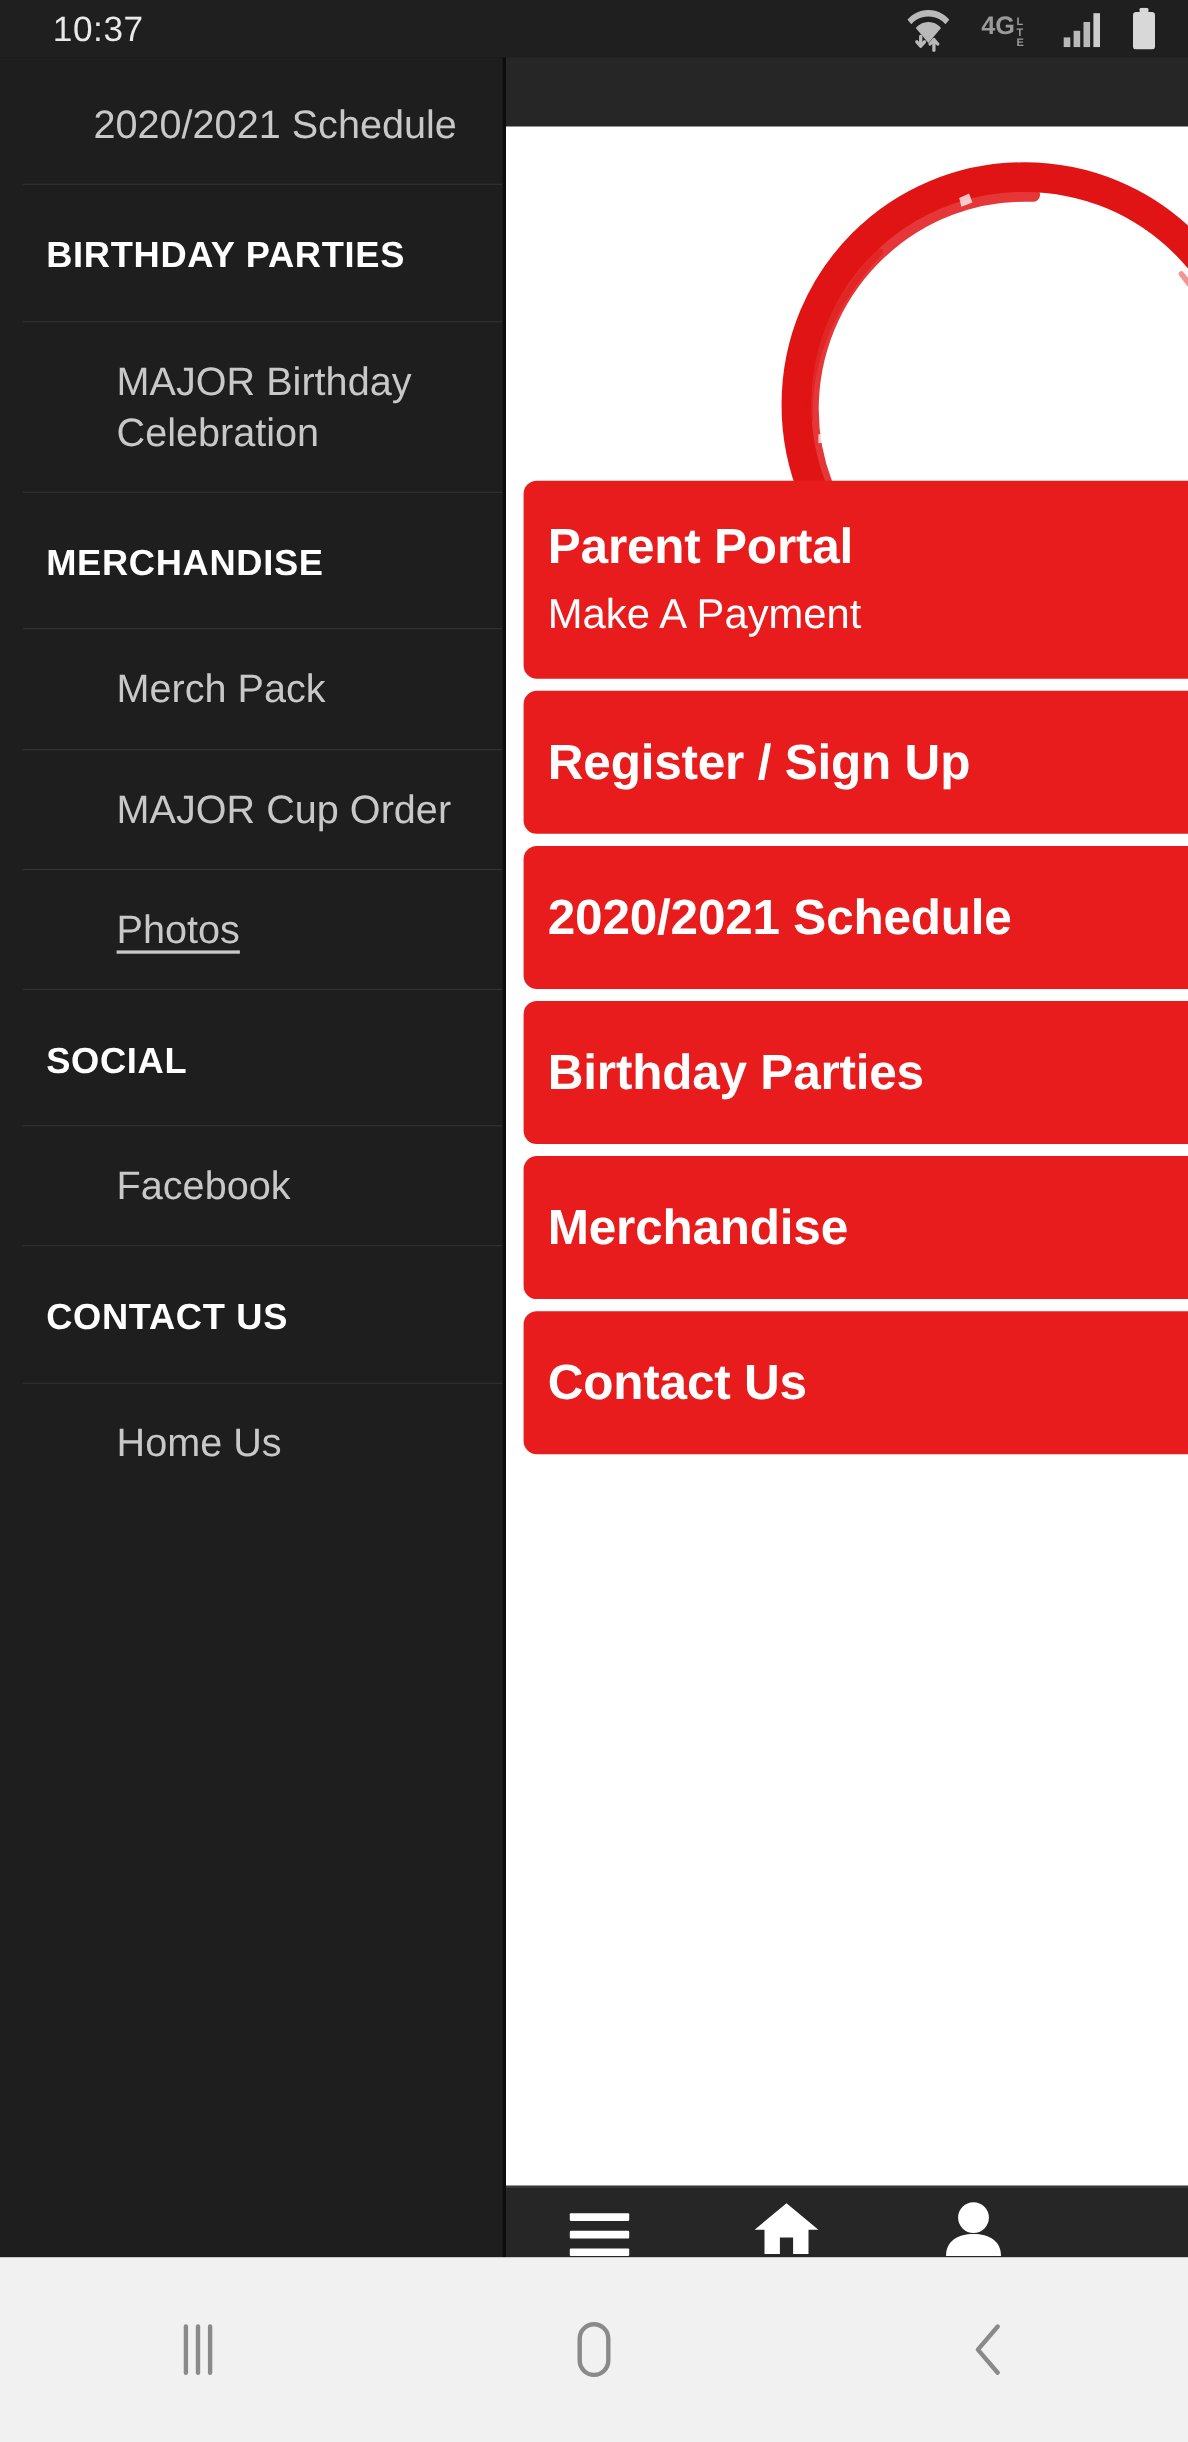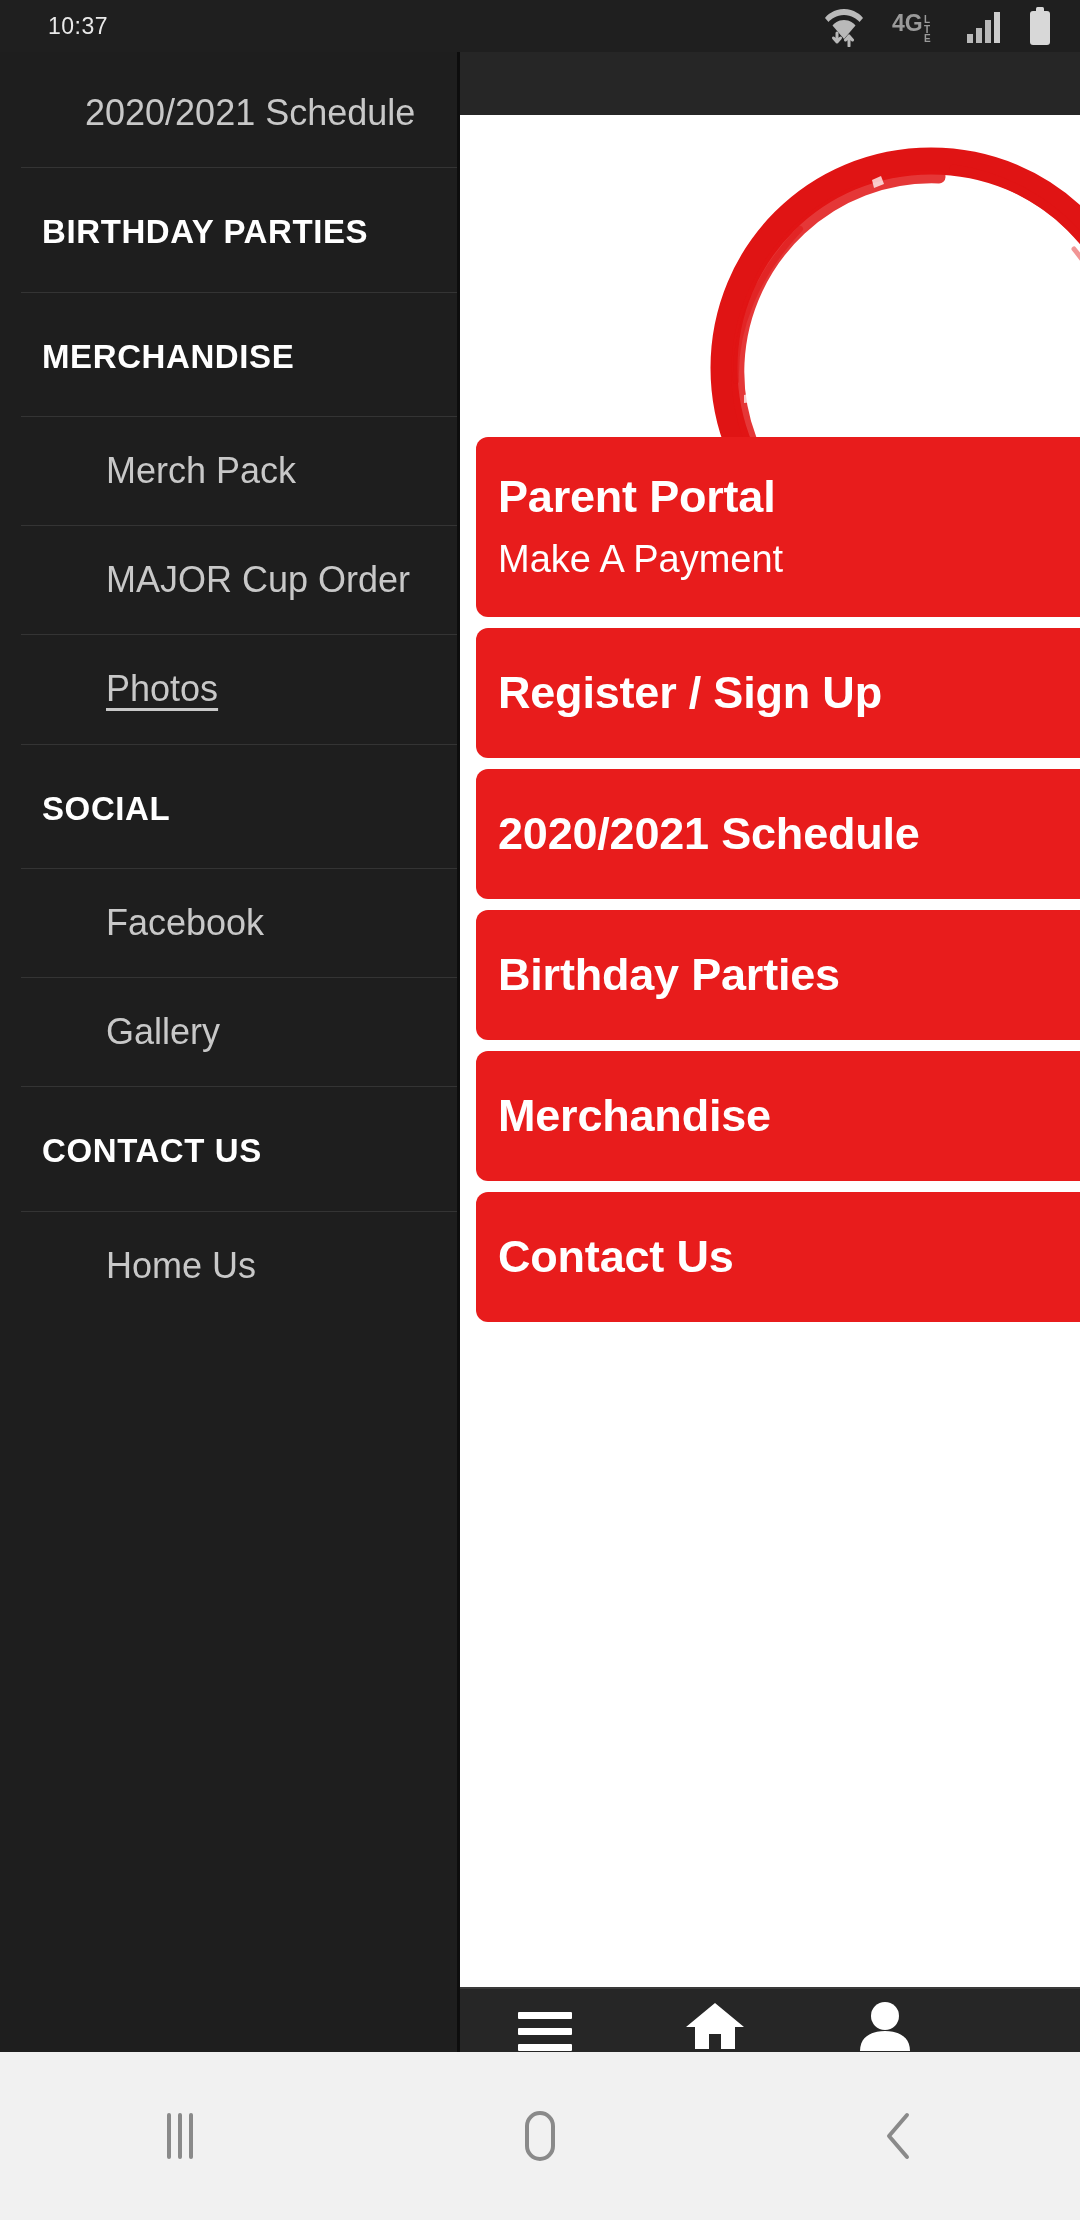--- a/index.html
+++ b/index.html
@@ -28,21 +28,21 @@
     height: 52px;
     background: #1f1f1f;
     display: flex;
     align-items: center;
     justify-content: space-between;
     padding: 0 28px 0 48px;
     z-index: 40;
   }
   .status-clock {
     color: #e9e9e9;
-    font-size: 23px;
+    font-size: 32px;
     letter-spacing: 0.5px;
     font-family: "Liberation Sans", sans-serif;
   }
   .status-icons {
     display: flex;
     align-items: center;
     gap: 28px;
   }
   .status-icons svg { display: block; }
 
@@ -383,20 +383,23 @@
       <div class="drawer-inner">
 
         <div class="nav-row">
           <div class="nav-item">2020/2021 Schedule</div>
         </div>
 
         <div class="nav-row nav-divider-inset">
           <div class="nav-section">BIRTHDAY PARTIES</div>
         </div>
 
+        <div class="nav-row nav-divider-inset">
+          <div class="nav-item">MAJOR Birthday Celebration</div>
+        </div>
 
 
         <div class="nav-row nav-divider-inset">
           <div class="nav-section">MERCHANDISE</div>
         </div>
 
         <div class="nav-row nav-divider-inset">
           <div class="nav-item">Merch Pack</div>
         </div>
 
@@ -409,23 +412,20 @@
         </div>
 
         <div class="nav-row nav-divider-inset">
           <div class="nav-section">SOCIAL</div>
         </div>
 
         <div class="nav-row nav-divider-inset">
           <div class="nav-item">Facebook</div>
         </div>
 
-        <div class="nav-row nav-divider-inset">
-          <div class="nav-item">Gallery</div>
-        </div>
 
         <div class="nav-row nav-divider-inset">
           <div class="nav-section">CONTACT US</div>
         </div>
 
         <div class="nav-row nav-divider-inset">
           <div class="nav-item">Home Us</div>
         </div>
 
 

